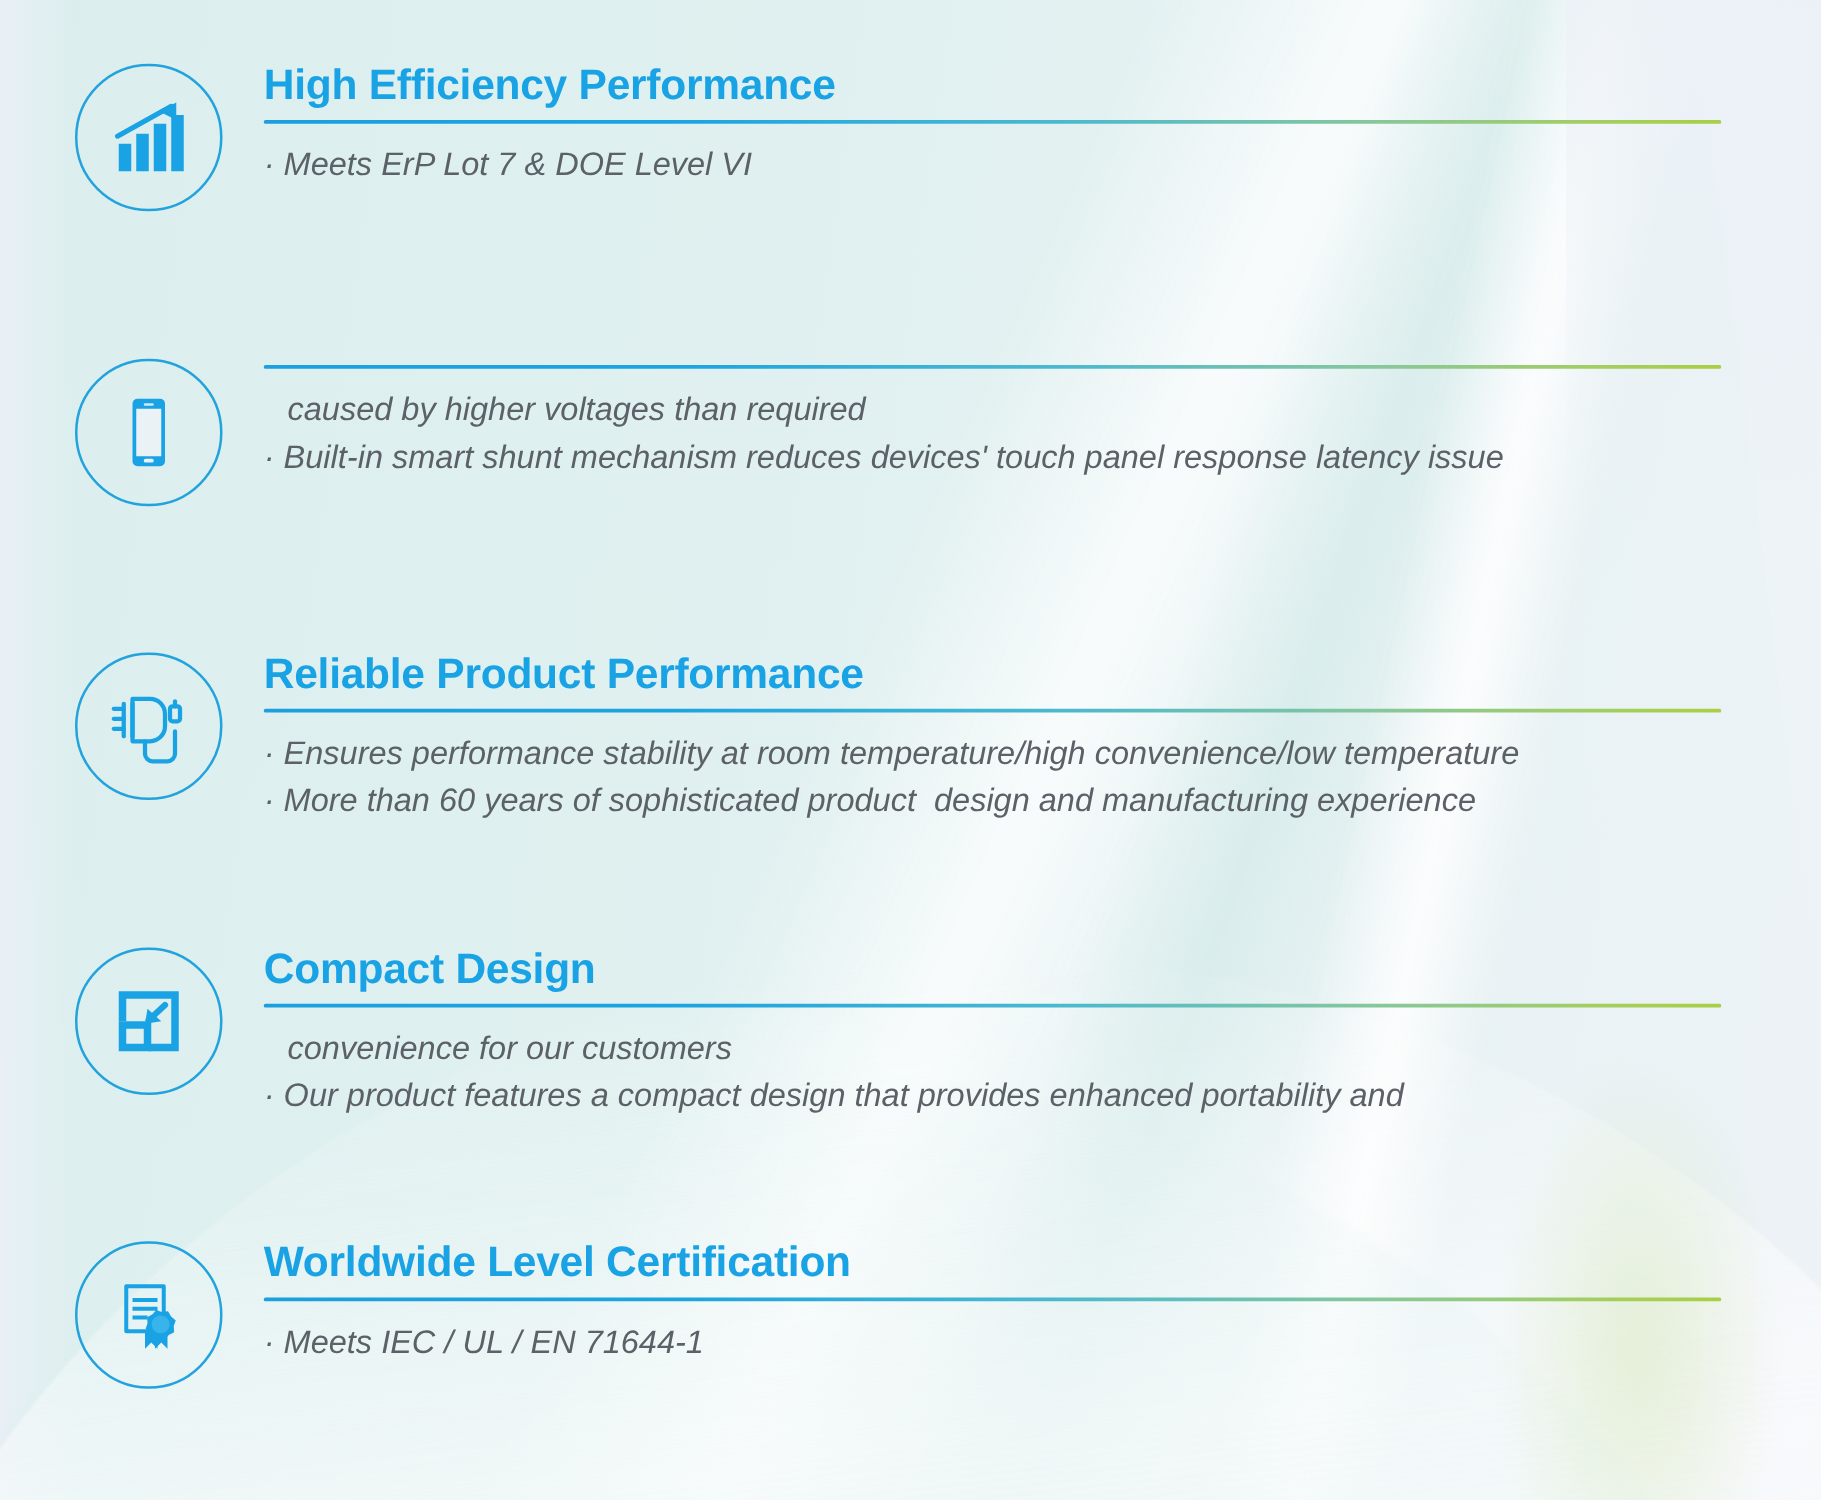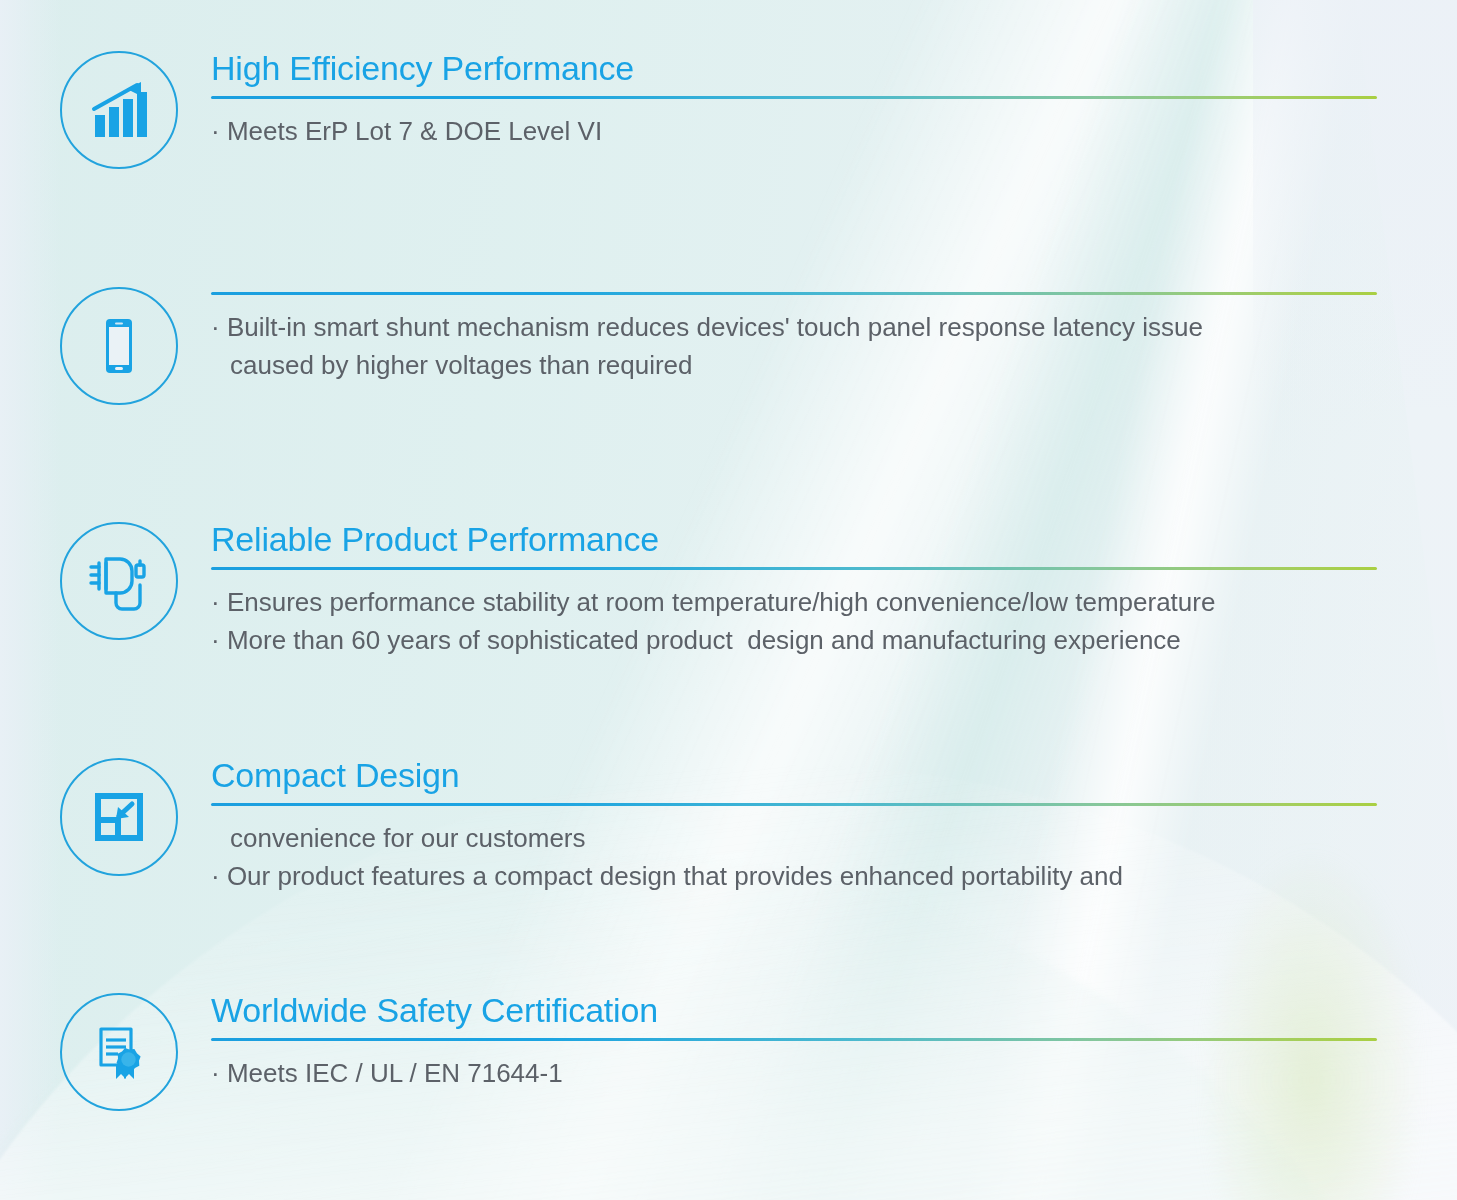--- a/index.html
+++ b/index.html
@@ -157,41 +157,42 @@
   .icon-circle svg { display: block; }
 
   .feature-body {
     position: absolute;
     left: 211px;
     width: 1166px;
   }
   .feature-title {
     color: #19a3e5;
     font-size: 34px;
-    font-weight: normal;
+    font-weight: bold;
     line-height: 40px;
     letter-spacing: -0.2px;
     white-space: nowrap;
     margin: 0;
   }
   .feature-rule {
     height: 3px;
     width: 1166px;
     margin-top: 8px;
     background: linear-gradient(90deg,
         #1b9fdf 0%,
         #1ba4e2 28%,
         #4bb9cf 55%,
         #86c79c 76%,
         #a4ce5e 92%,
         #a9cf43 100%);
     border-radius: 2px;
   }
   .feature-lines {
     margin-top: 13px;
+    font-style: italic;
   }
   .feature-line {
     color: #5c6168;
     font-size: 26px;
     line-height: 38px;
     white-space: pre;
   }
   .feature-line .bullet {
     color: #5c6168;
   }
@@ -251,22 +252,22 @@
             <rect x="23" y="9" width="26" height="54" rx="4" ry="4" fill="#19a3e5"></rect>
             <rect x="26" y="17" width="20" height="38" fill="#eaf2f6"></rect>
             <rect x="32" y="12.5" width="8" height="2" rx="1" fill="#cfe8f5"></rect>
             <rect x="32" y="57" width="8" height="3" rx="1.5" fill="#eaf2f6"></rect>
           </svg>
         </div>
       </div>
       <div class="feature-body">
         <div class="feature-rule"></div>
         <div class="feature-lines">
+          <div class="feature-line cont"><span>caused by higher voltages than required</span></div>
           <div class="feature-line"><span class="bullet">·</span><span> Built-in smart shunt mechanism reduces devices' touch panel response latency issue</span></div>
-          <div class="feature-line cont"><span>caused by higher voltages than required</span></div>
         </div>
       </div>
     </div>
 
     <div class="feature" style="top:519px;">
       <div class="icon-wrap">
         <div class="icon-circle">
           <svg width="76" height="76" viewBox="0 0 76 76" aria-hidden="true">
             <g fill="none" stroke="#19a3e5" stroke-width="3.4" stroke-linecap="round" stroke-linejoin="round">
               <path d="M25 16 h14 a12 12 0 0 1 12 12 v10 a12 12 0 0 1 -12 12 h-14 z"></path>
@@ -332,21 +333,21 @@
               <polygon points="40,48 40,62 45,57 50,62 50,48"></polygon>
             </g>
             <g>
               <polygon fill="#19a3e5" points="41,31 45.5,32.6 50.4,32 52.9,36.2 56.6,39.4 55,43.8 55.3,48.7 51,51 47.8,54.7 43.4,53.2 38.5,53.5 36.2,49.2 32.5,46 34,41.6 33.7,36.7 38,34.4"></polygon>
               <circle cx="44.5" cy="42.5" r="7.2" fill="#38b4ea"></circle>
             </g>
           </svg>
         </div>
       </div>
       <div class="feature-body">
-        <div class="feature-title">Worldwide Safety Certification</div>
+        <div class="feature-title">Worldwide Level Certification</div>
         <div class="feature-rule"></div>
         <div class="feature-lines">
           <div class="feature-line"><span class="bullet">·</span><span> Meets IEC / UL / EN 71644-1</span></div>
         </div>
       </div>
     </div>
 
   </div>
 </div>
 

